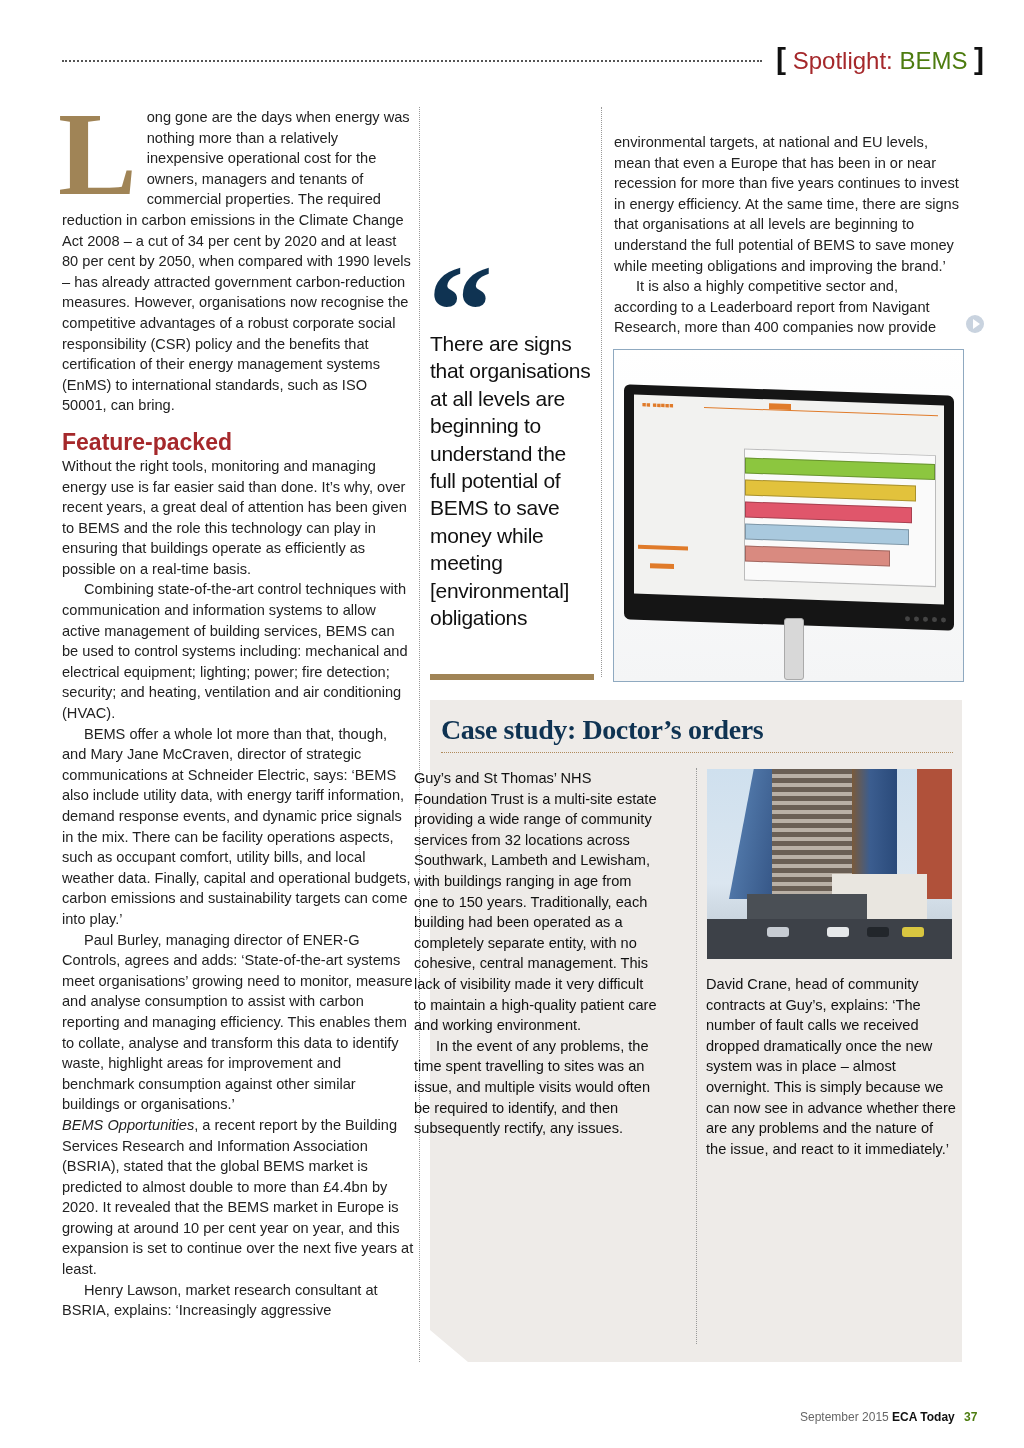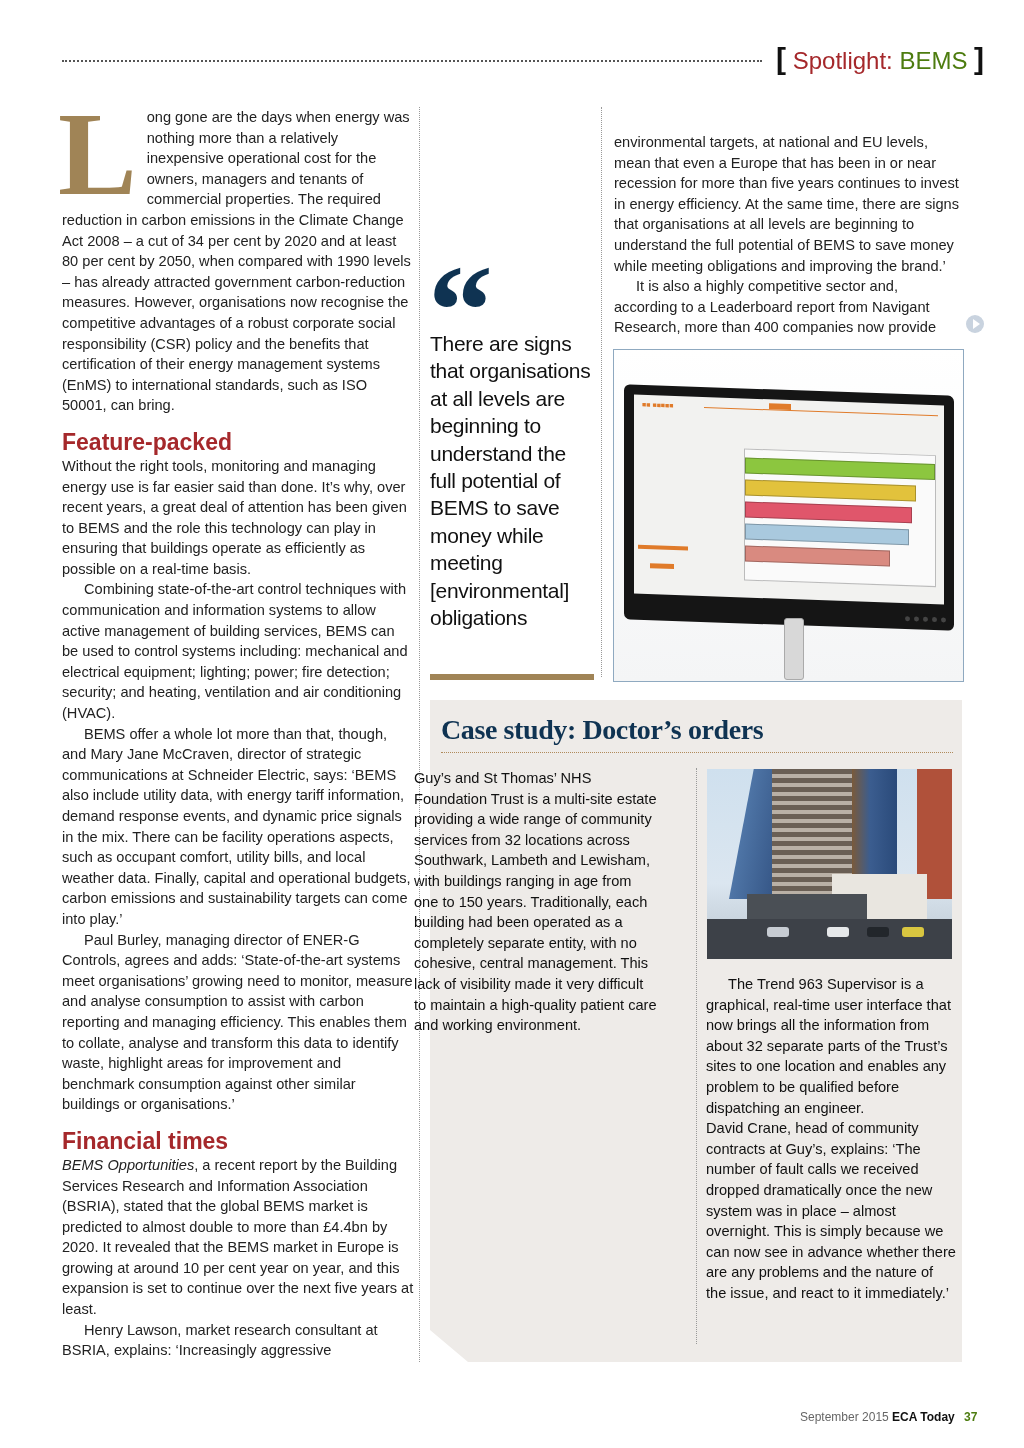--- a/index.html
+++ b/index.html
@@ -99,21 +99,20 @@
 <div class="col" id="col1">
   <span class="dropcap">L</span>
   <p>ong gone are the days when energy was nothing more than a relatively inexpensive operational cost for the owners, managers and tenants of commercial properties. The required reduction in carbon emissions in the Climate Change Act 2008 – a cut of 34 per cent by 2020 and at least 80 per cent by 2050, when compared with 1990 levels – has already attracted government carbon-reduction measures. However, organisations now recognise the competitive advantages of a robust corporate social responsibility (CSR) policy and the benefits that certification of their energy management systems (EnMS) to international standards, such as ISO 50001, can bring.</p>
 
   <h2 class="subhead">Feature-packed</h2>
   <p>Without the right tools, monitoring and managing energy use is far easier said than done. It’s why, over recent years, a great deal of attention has been given to BEMS and the role this technology can play in ensuring that buildings operate as efficiently as possible on a real-time basis.</p>
   <p class="indent">Combining state-of-the-art control techniques with communication and information systems to allow active management of building services, BEMS can be used to control systems including: mechanical and electrical equipment; lighting; power; fire detection; security; and heating, ventilation and air conditioning (HVAC).</p>
   <p class="indent">BEMS offer a whole lot more than that, though, and Mary Jane McCraven, director of strategic communications at Schneider Electric, says: ‘BEMS also include utility data, with energy tariff information, demand response events, and dynamic price signals in the mix. There can be facility operations aspects, such as occupant comfort, utility bills, and local weather data. Finally, capital and operational budgets, carbon emissions and sustainability targets can come into play.’</p>
   <p class="indent">Paul Burley, managing director of ENER-G Controls, agrees and adds: ‘State-of-the-art systems meet organisations’ growing need to monitor, measure and analyse consumption to assist with carbon reporting and managing efficiency. This enables them to collate, analyse and transform this data to identify waste, highlight areas for improvement and benchmark consumption against other similar buildings or organisations.’</p>
 
-  <h2 class="subhead">Financial times</h2>
   <p><em>BEMS Opportunities</em><span>, a recent report by the Building Services Research and Information Association (BSRIA), stated that the global BEMS market is predicted to almost double to more than £4.4bn by 2020. It revealed that the BEMS market in Europe is growing at around 10 per cent year on year, and this expansion is set to continue over the next five years at least.</span></p>
   <p class="indent">Henry Lawson, market research consultant at BSRIA, explains: ‘Increasingly aggressive</p>
 </div>
 
 <div class="vdiv" style="left:419px; top:107px; height:1255px;"></div>
 <div class="vdiv" style="left:601px; top:107px; height:570px;"></div>
 
 <div class="quote-mark">“</div>
 <div class="pullquote">There are signs that organisations at all levels are beginning to understand the full potential of BEMS to save money while meeting [environmental] obligations</div>
 <div class="quote-bar"></div>
@@ -152,39 +151,39 @@
   </div>
   <div class="stand"></div>
 </div>
 
 <div class="case-box"></div>
 <div class="case-title">Case study: Doctor’s orders</div>
 <div class="case-rule"></div>
 
 <div class="case-col" id="case-left">
   <p style="margin:0">Guy’s and St Thomas’ NHS Foundation Trust is a multi-site estate providing a wide range of community services from 32 locations across Southwark, Lambeth and Lewisham, with buildings ranging in age from one to 150 years. Traditionally, each building had been operated as a completely separate entity, with no cohesive, central management. This lack of visibility made it very difficult to maintain a high-quality patient care and working environment.</p>
+  <p style="margin:0" class="indent">In the event of any problems, the time spent travelling to sites was an issue, and multiple visits would often be required to identify, and then subsequently rectify, any issues.</p>
 </div>
 <div class="vdiv" style="left:696px; top:768px; height:576px;"></div>
 
 <div class="case-photo">
   <div class="tower1"></div>
     <div class="tower2"></div>
     <div class="tower3"></div>
     <div class="tower4"></div>
   <div class="block"></div>
     <div class="canopy"></div>
     <div class="ground"></div>
   <div class="car" style="left:60px;background:#c7ccd3;"></div>
   <div class="car" style="left:120px;background:#e6e8ea;"></div>
   <div class="car" style="left:160px;background:#22262b;"></div>
   <div class="car" style="left:195px;background:#d9c640;"></div>
 </div>
 
 <div class="case-col" id="case-right">
-  <p style="margin:0" class="indent">The Trend 963 Supervisor is a graphical, real-time user interface that now brings all the information from about 32 separate parts of the Trust’s sites to one location and enables any problem to be qualified before dispatching an engineer.</p>
   <p style="margin:0">David Crane, head of community contracts at Guy’s, explains: ‘The number of fault calls we received dropped dramatically once the new system was in place – almost overnight. This is simply because we can now see in advance whether there are any problems and the nature of the issue, and react to it immediately.’</p>
 </div>
 
 <div class="footer">
   <span>September 2015</span>
   <span class="mag">ECA Today</span>
   <span class="pg">37</span>
 </div>
 
 </body></html>

